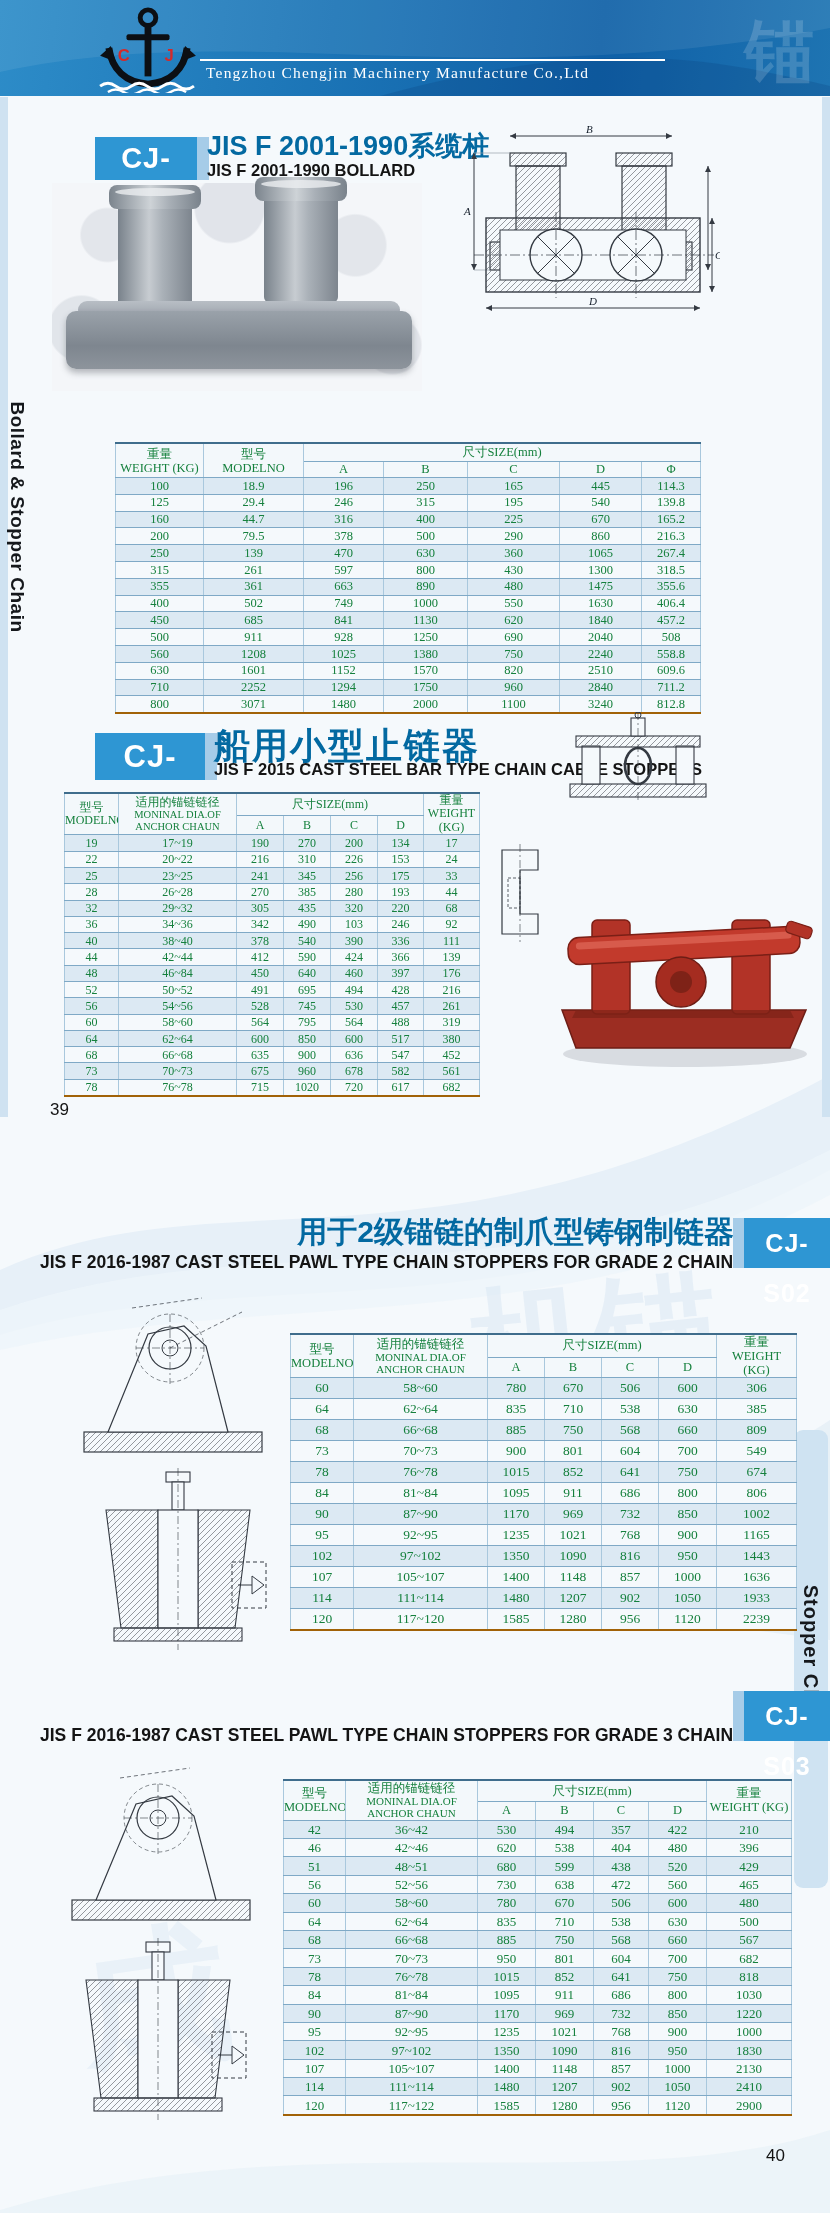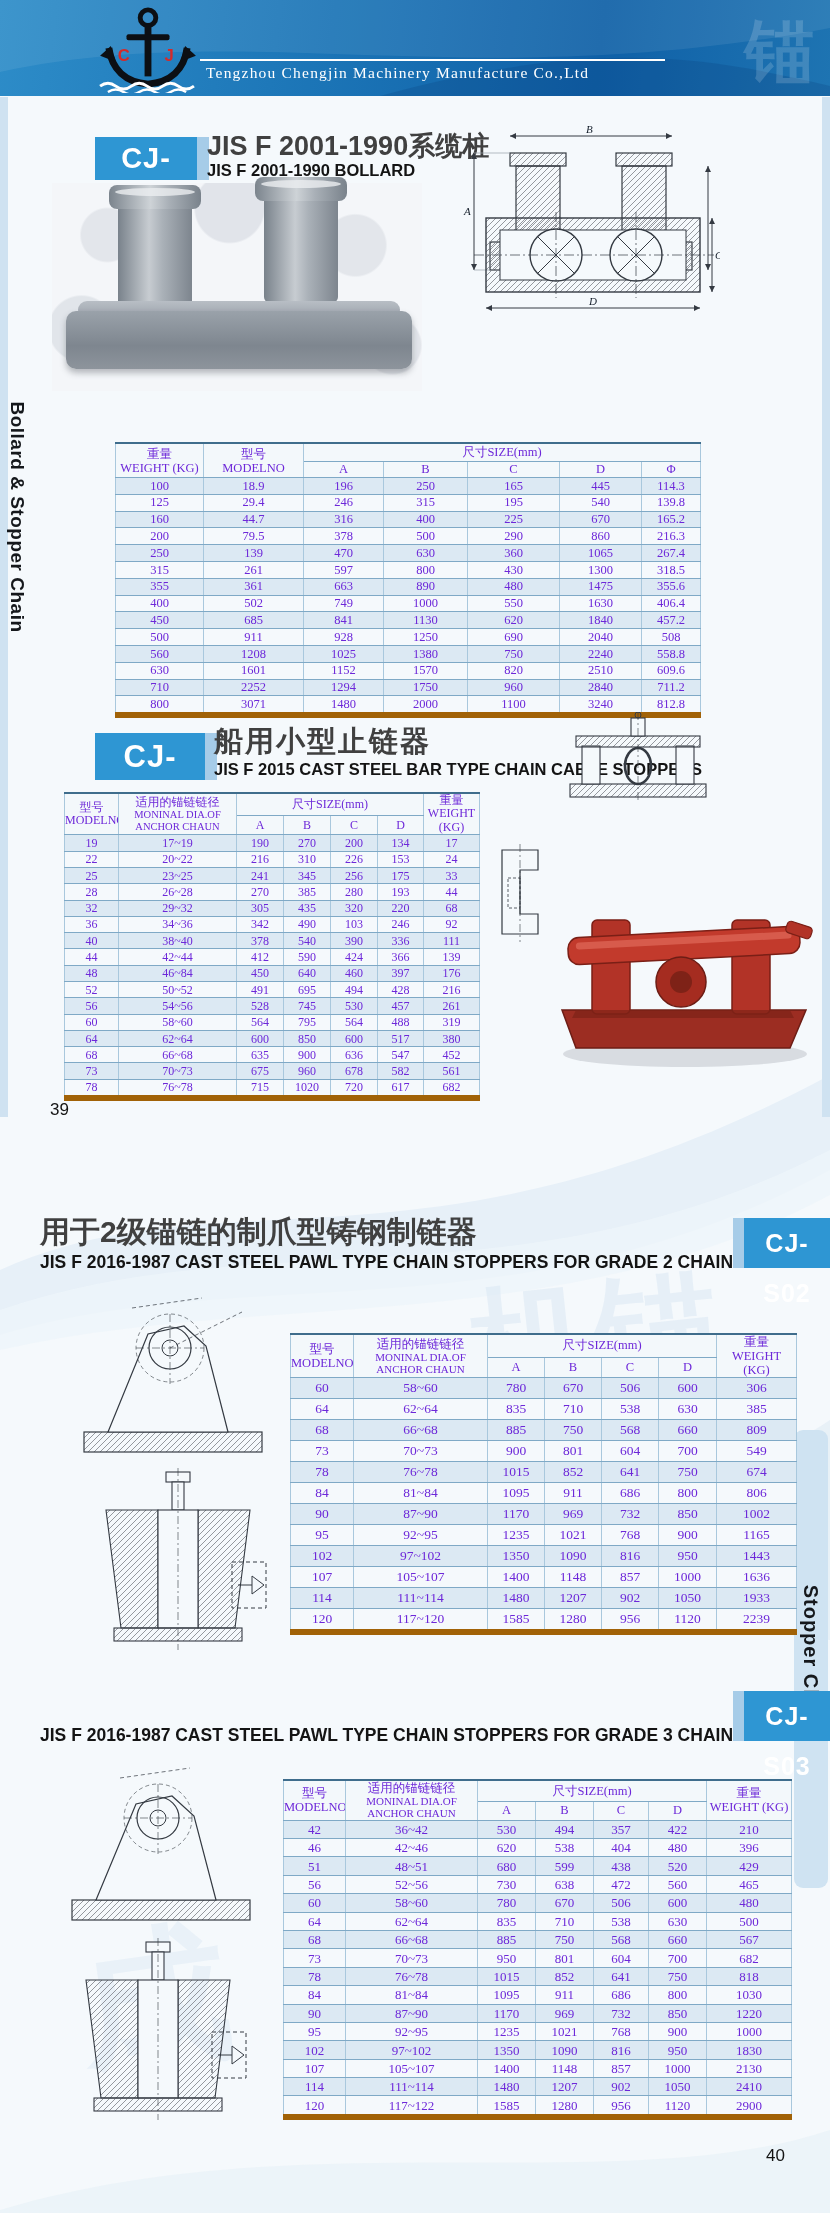--- a/index.html
+++ b/index.html
@@ -21,27 +21,27 @@
   .edge{position:absolute;background:#cfe2f1;}
   .vside{position:absolute;display:flex;align-items:center;justify-content:center;}
   .vside span{transform:rotate(90deg);white-space:nowrap;font-weight:bold;color:#15181c;}
   .vside-left span{font-size:19px;letter-spacing:.5px;}
   .vside-right{background:#cfe3f2;border-radius:9px;}
   .vside-right span{font-size:20px;letter-spacing:1px;}
   
   .badge{position:absolute;background:#2e96d3;color:#fff;font-weight:bold;text-align:center;
          letter-spacing:1px;}
   .sliver{position:absolute;background:#a6cce8;}
-  .title-cn{position:absolute;font-weight:bold;color:#404040;white-space:nowrap;}
+  .title-cn{position:absolute;font-weight:bold;color:#0369a1;white-space:nowrap;}
   .title-en{position:absolute;font-weight:bold;color:#141414;white-space:nowrap;}
-  .right-title{text-align:left;}
+  .right-title{text-align:right;}
   
   table.spec{position:absolute;border-collapse:collapse;table-layout:fixed;text-align:center;
-             font-family:"Liberation Serif",serif;color:#6d28d9;
-             border-top:2.4px solid #3f6d8c;border-bottom:6px solid #a16207;}
+             font-family:"Liberation Serif",serif;color:#15803d;
+             border-top:2.4px solid #3f6d8c;border-bottom:2px solid #a16207;}
   table.spec th,table.spec td{border:1px solid #a9c8dd;border-top:1px solid #7fa9c6;
              border-bottom:1px solid #7fa9c6;padding:0;font-weight:normal;overflow:hidden;}
   table.spec thead th{background:#f3f8fb;}
   table.spec thead{border-bottom:1.6px solid #527e9d;}
   table.spec tbody tr:nth-child(odd) td{background:#dce9f3;}
   table.spec tbody tr:nth-child(even) td{background:#f5f9fc;}
   .hl{line-height:1.12;display:block;}
   .t1 td{height:15.8px;font-size:12.5px;line-height:1;}
   .t1 th{font-size:12.5px;}
   .t1 .hl{font-size:12.5px;}
@@ -348,21 +348,21 @@
           <td>2000</td>
           <td>1100</td>
           <td>3240</td>
           <td>812.8</td>
         </tr>
       </tbody>
   </table>
 
   <div class="badge" style="left:95px;top:733px;width:110px;height:47px;font-size:31px;line-height:47px;">CJ-S01</div>
   <div class="sliver" style="left:205px;top:733px;width:12px;height:47px;"></div>
-  <div class="title-cn" style="left:214px;top:722px;font-size:29px;letter-spacing:2px;">船用小型止链器</div>
+  <div class="title-cn" style="left:214px;top:722px;font-size:36px;letter-spacing:2px;">船用小型止链器</div>
   <div class="title-en" style="left:214px;top:760px;font-size:16.5px;">JIS F 2015 CAST STEEL BAR TYPE CHAIN CABLE STOPPERS</div>
 
   <table class="spec t2" style="left:64px;top:792px;width:415px;">
     <colgroup>
         <col style="width:54px">
         <col style="width:118px">
         <col style="width:47px">
         <col style="width:47px">
         <col style="width:47px">
         <col style="width:46px">

